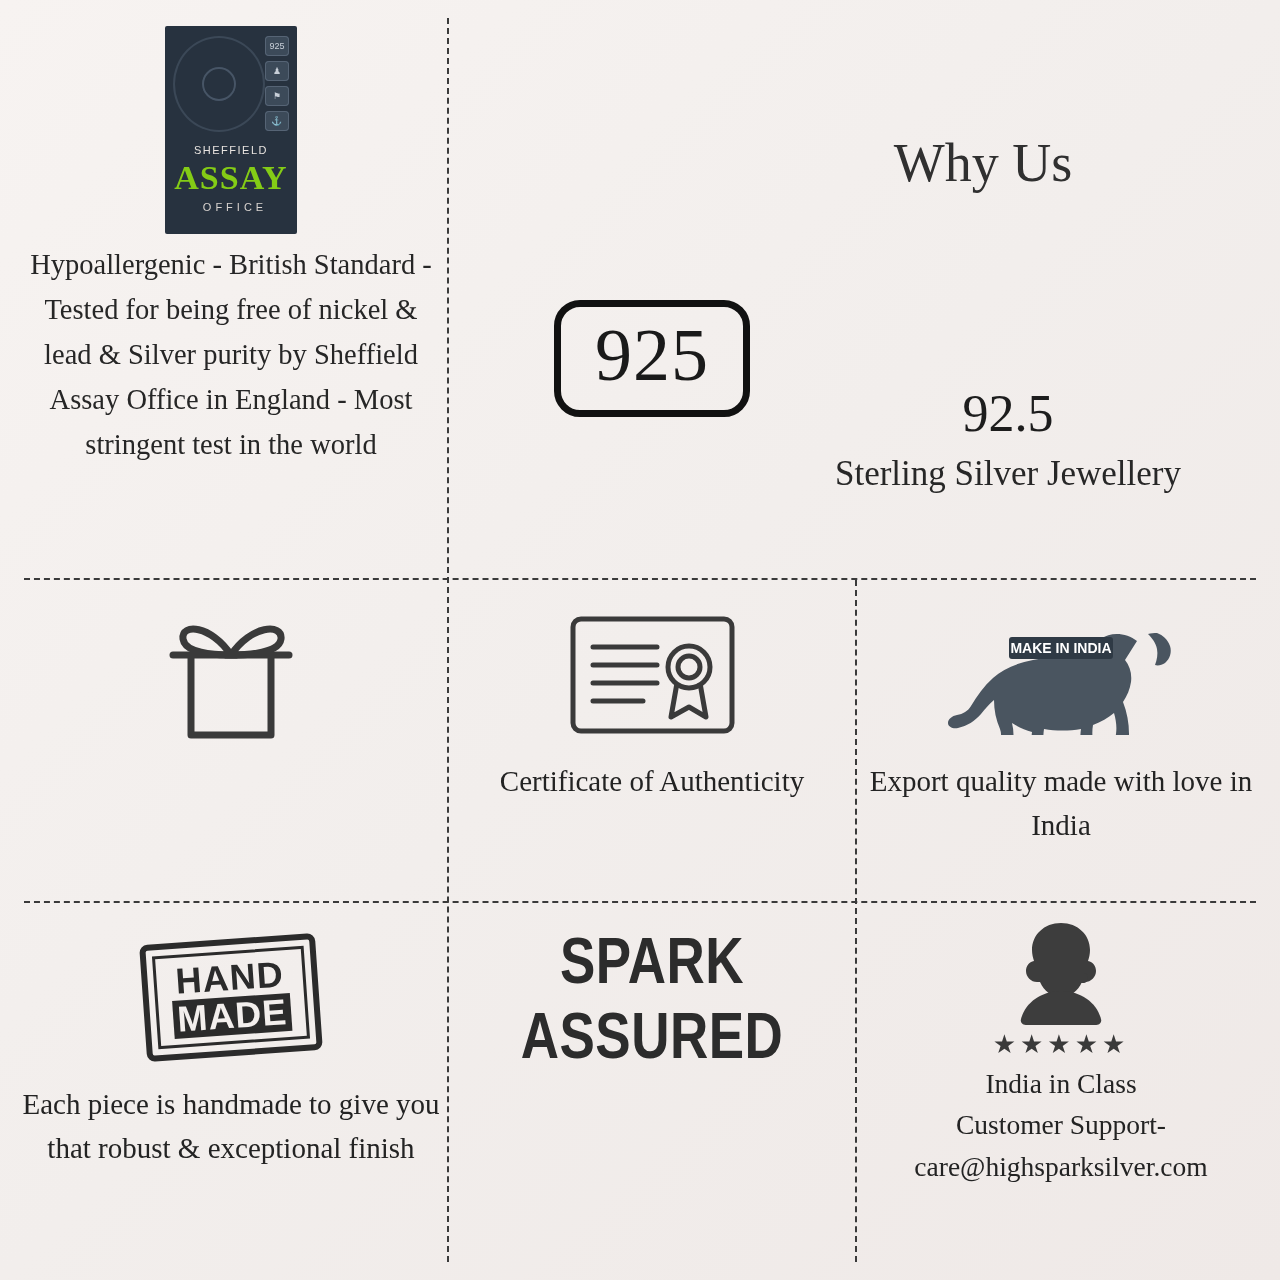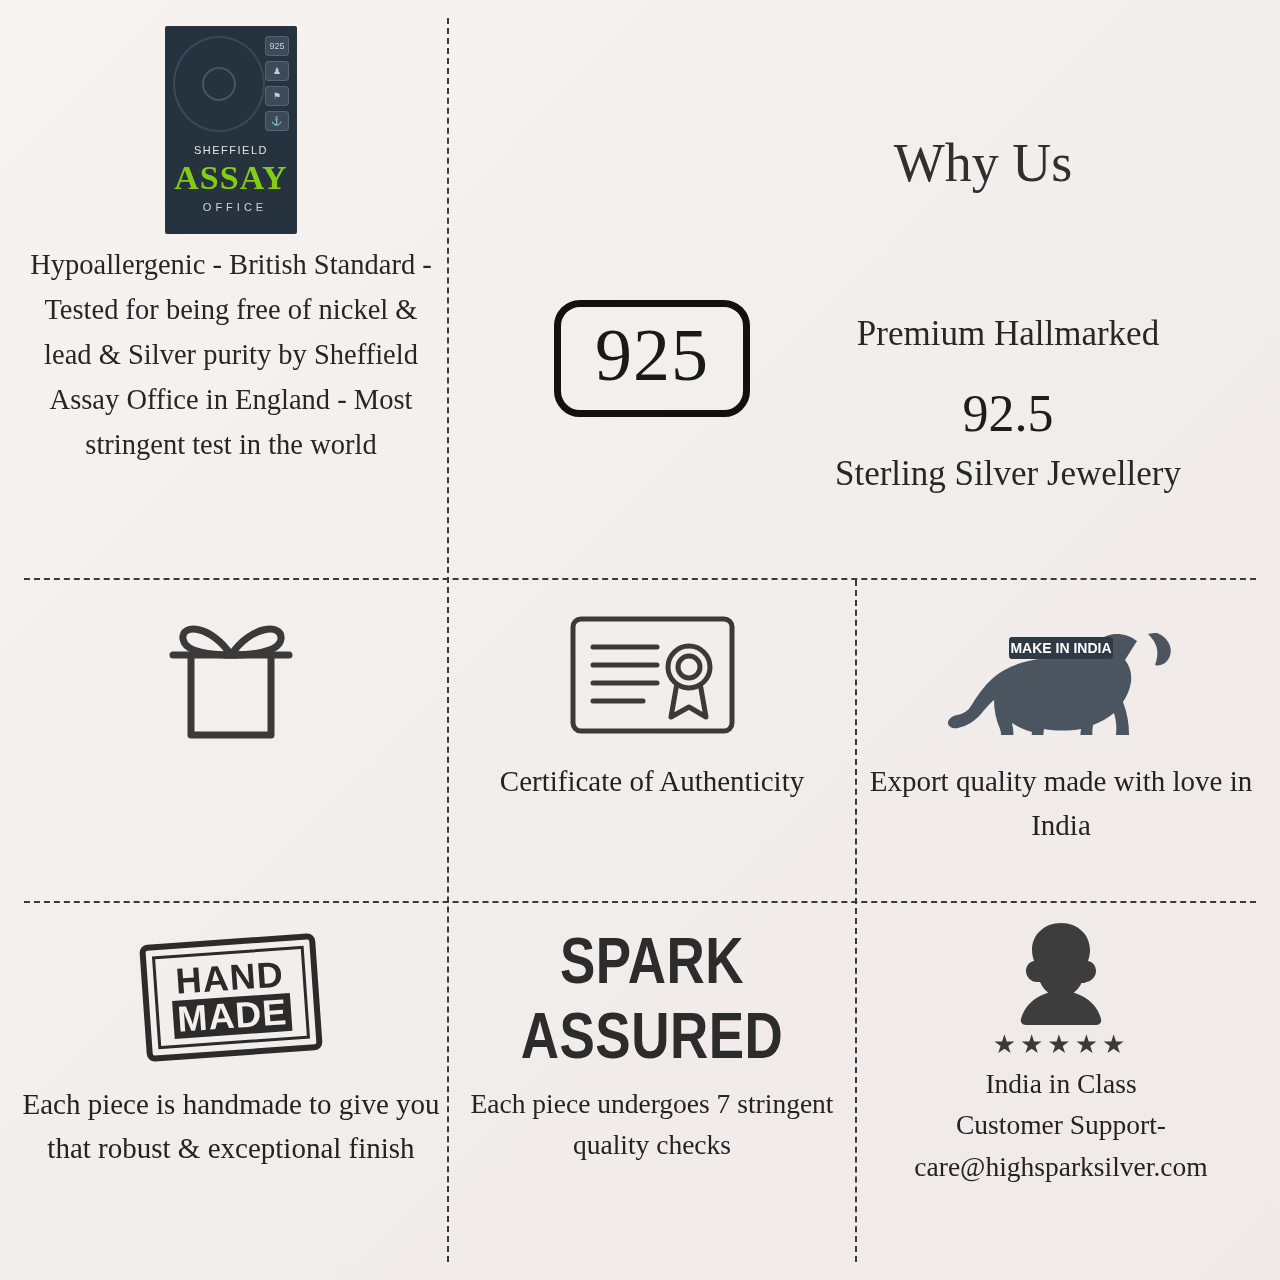--- a/index.html
+++ b/index.html
@@ -287,21 +287,20 @@
     </div>
     <div class="body-text">Hypoallergenic - British Standard -Tested for being free of nickel &amp; lead &amp; Silver purity by Sheffield Assay Office in England - Most stringent test in the world</div>
   </div>
 
   <div class="cell c-925">
     <div class="badge925">925</div>
   </div>
 
   <div class="cell c-why">
     <div class="why-title">Why Us</div>
-    <div class="prem-line">Premium Hallmarked</div>
     <div class="prem-925">92.5</div>
     <div class="prem-sub">Sterling Silver Jewellery</div>
   </div>
 
   <div class="cell c-box">
     <div class="icon-wrap">
       <svg width="160" height="160" viewBox="0 0 160 160" fill="none" stroke="#3a3a3a" stroke-width="7">
         <path d="M40 60 L40 140 L120 140 L120 60" stroke-linejoin="round"></path>
         <path d="M80 60 C60 30, 30 28, 32 44 C34 58, 62 60, 80 60 Z"></path>
         <path d="M80 60 C100 30, 132 28, 130 44 C128 58, 98 60, 80 60 Z"></path>
@@ -346,21 +345,20 @@
         </div>
       </div>
     </div>
     <div class="cap">Each piece is handmade to give you that robust &amp; exceptional finish</div>
   </div>
 
   <div class="cell c-spark">
     <div class="icon-wrap">
       <div class="spark-assured">SPARK ASSURED</div>
     </div>
-    <div class="cap small">Each piece undergoes 7 stringent quality checks</div>
   </div>
 
   <div class="cell c-supp">
     <div class="icon-wrap" style="height:150px;flex-direction:column;">
       <svg width="120" height="108" viewBox="0 0 120 108">
         <g fill="#3d3d3d">
           <path d="M60 6 c-17 0-29 12-29 27 0 4 1 8 2 11 -5 1-8 5-8 10 0 6 5 11 11 11 h3 c4 9 12 15 21 15 9 0 17-6 21-15 h3 c6 0 11-5 11-11 0-5-3-9-8-10 1-3 2-7 2-11 0-15-12-27-29-27 z"></path>
           <path d="M60 74 c-20 0-36 12-40 28 -1 4 2 6 6 6 h68 c4 0 7-2 6-6 -4-16-20-28-40-28 z"></path>
           <path d="M72 56 h10 c3 0 5 2 5 5 0 3-2 5-5 5 h-10 z"></path>
         </g>

